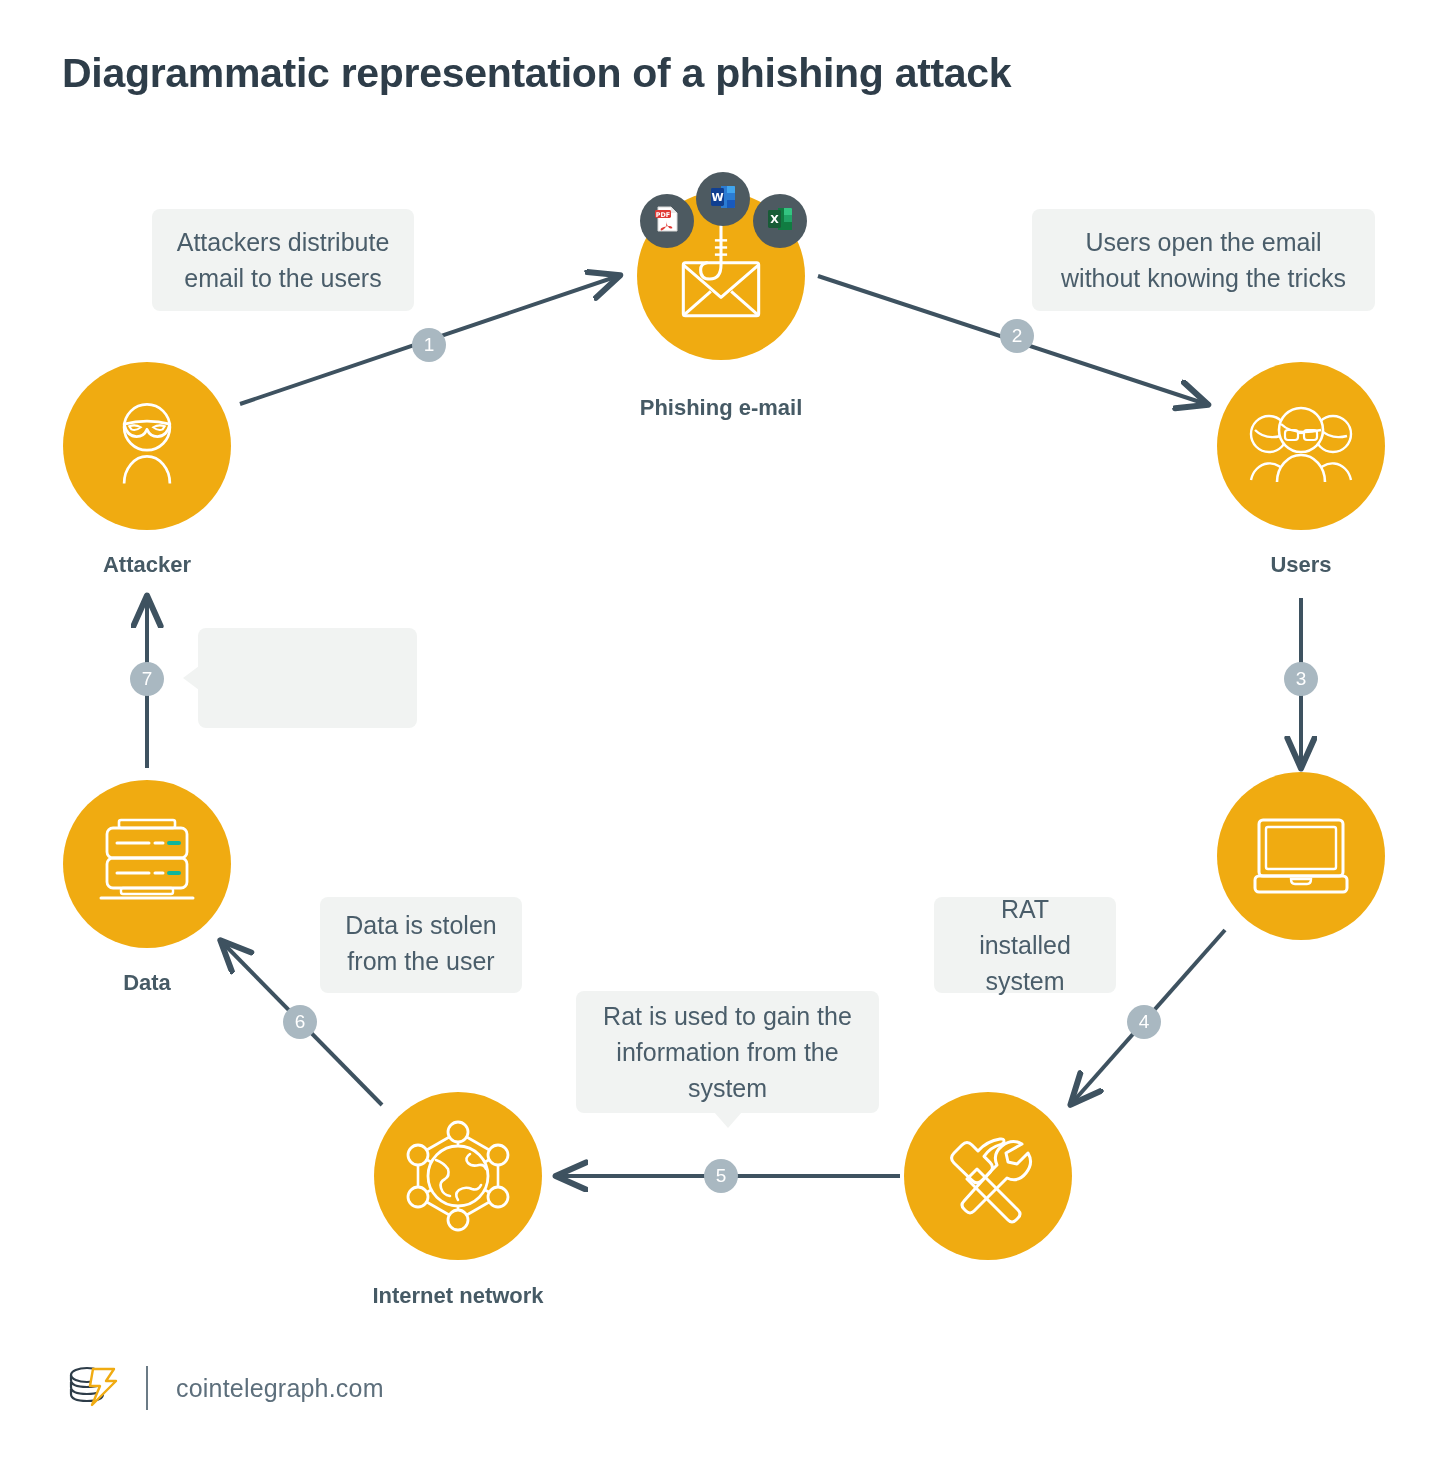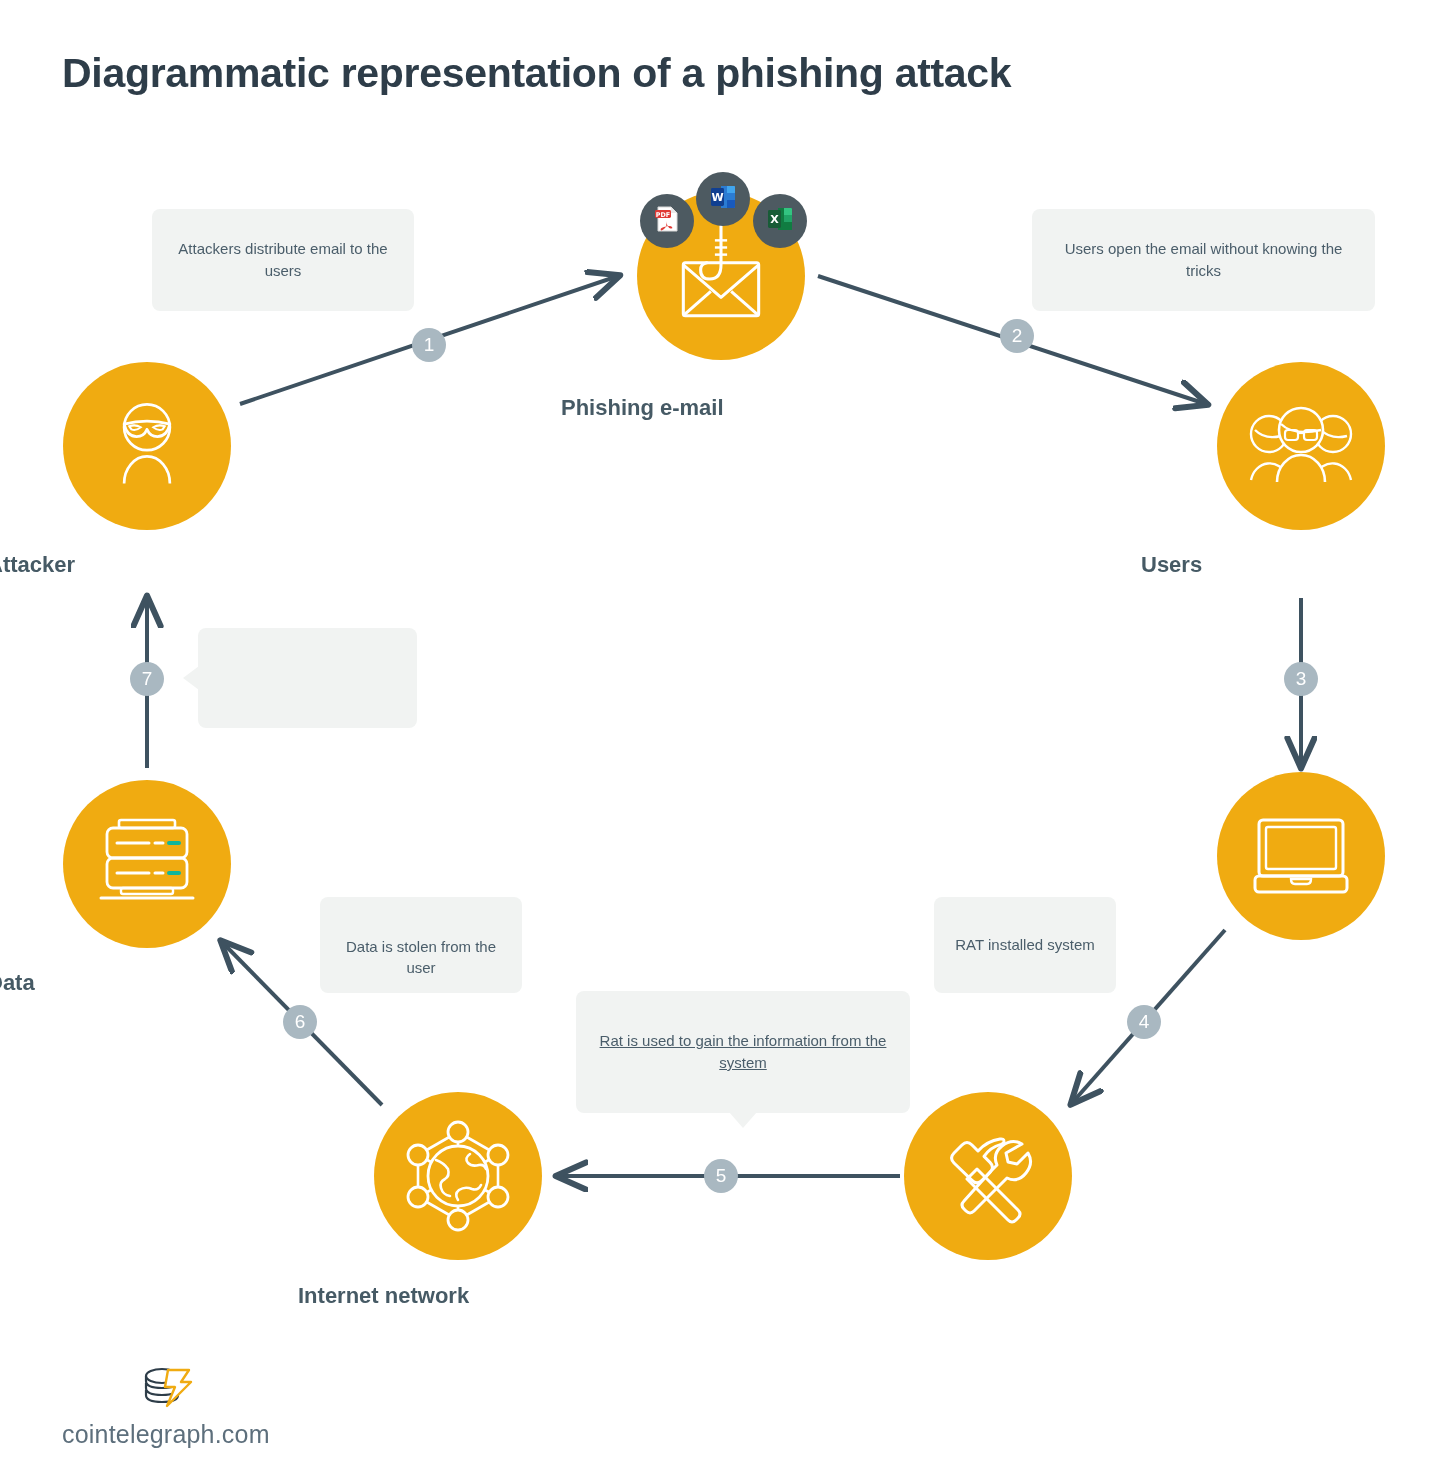--- a/index.html
+++ b/index.html
@@ -47,20 +47,21 @@
     background: #f0ab11;
     display: flex;
     align-items: center;
     justify-content: center;
   }
   .node svg { display: block; }
 
   .node-label {
     position: absolute;
     width: 320px;
+    text-align: center;
     font-size: 22px;
     font-weight: bold;
     color: #465a65;
     white-space: nowrap;
   }
 
   
   .attach {
     position: absolute;
     width: 54px;
@@ -71,21 +72,21 @@
     align-items: center;
     justify-content: center;
   }
 
   
   .callout {
     position: absolute;
     background: #f1f3f2;
     border-radius: 8px;
     color: #4a5d6a;
-    font-size: 15px;
+    font-size: 25px;
     line-height: 1.45;
     text-align: center;
     display: flex;
     align-items: center;
     justify-content: center;
     padding: 14px 18px;
     box-sizing: border-box;
   }
   .callout .tail {
     position: absolute;
@@ -125,21 +126,20 @@
   }
 
   
   #footer {
     position: absolute;
     left: 62px;
     top: 1358px;
     display: flex;
     align-items: center;
     height: 60px;
-    flex-direction: column;
   }
   #footer-divider {
     width: 2px;
     height: 44px;
     background: #6b7b86;
     margin: 0 28px 0 26px;
   }
   #footer-site {
     font-size: 25px;
     color: #5d6f7c;
@@ -339,21 +339,21 @@
   </div>
 
   <div class="callout" style="left:934px; top:897px; width:182px; height:96px;">
     <span>RAT installed system</span>
   </div>
 
   <div class="callout" style="left:1032px; top:209px; width:343px; height:102px;">
     <span>Users open the email without knowing the tricks</span>
   </div>
 
-  <div class="callout" style="left:576px; top:991px; width:334px; height:122px;text-decoration:underline;">
+  <div class="callout" style="left:576px; top:991px; width:303px; height:122px;">
     <span>Rat is used to gain the information from the system</span>
     <span class="tail tail-bottom"></span>
   </div>
 
   <div class="callout" style="left:320px; top:897px; width:202px; height:96px;align-items:flex-end;">
     <span>Data is stolen from the user</span>
   </div>
 
   <div class="callout" style="left:198px; top:628px; width:219px; height:100px;">
     <span class="tail tail-left"></span>

